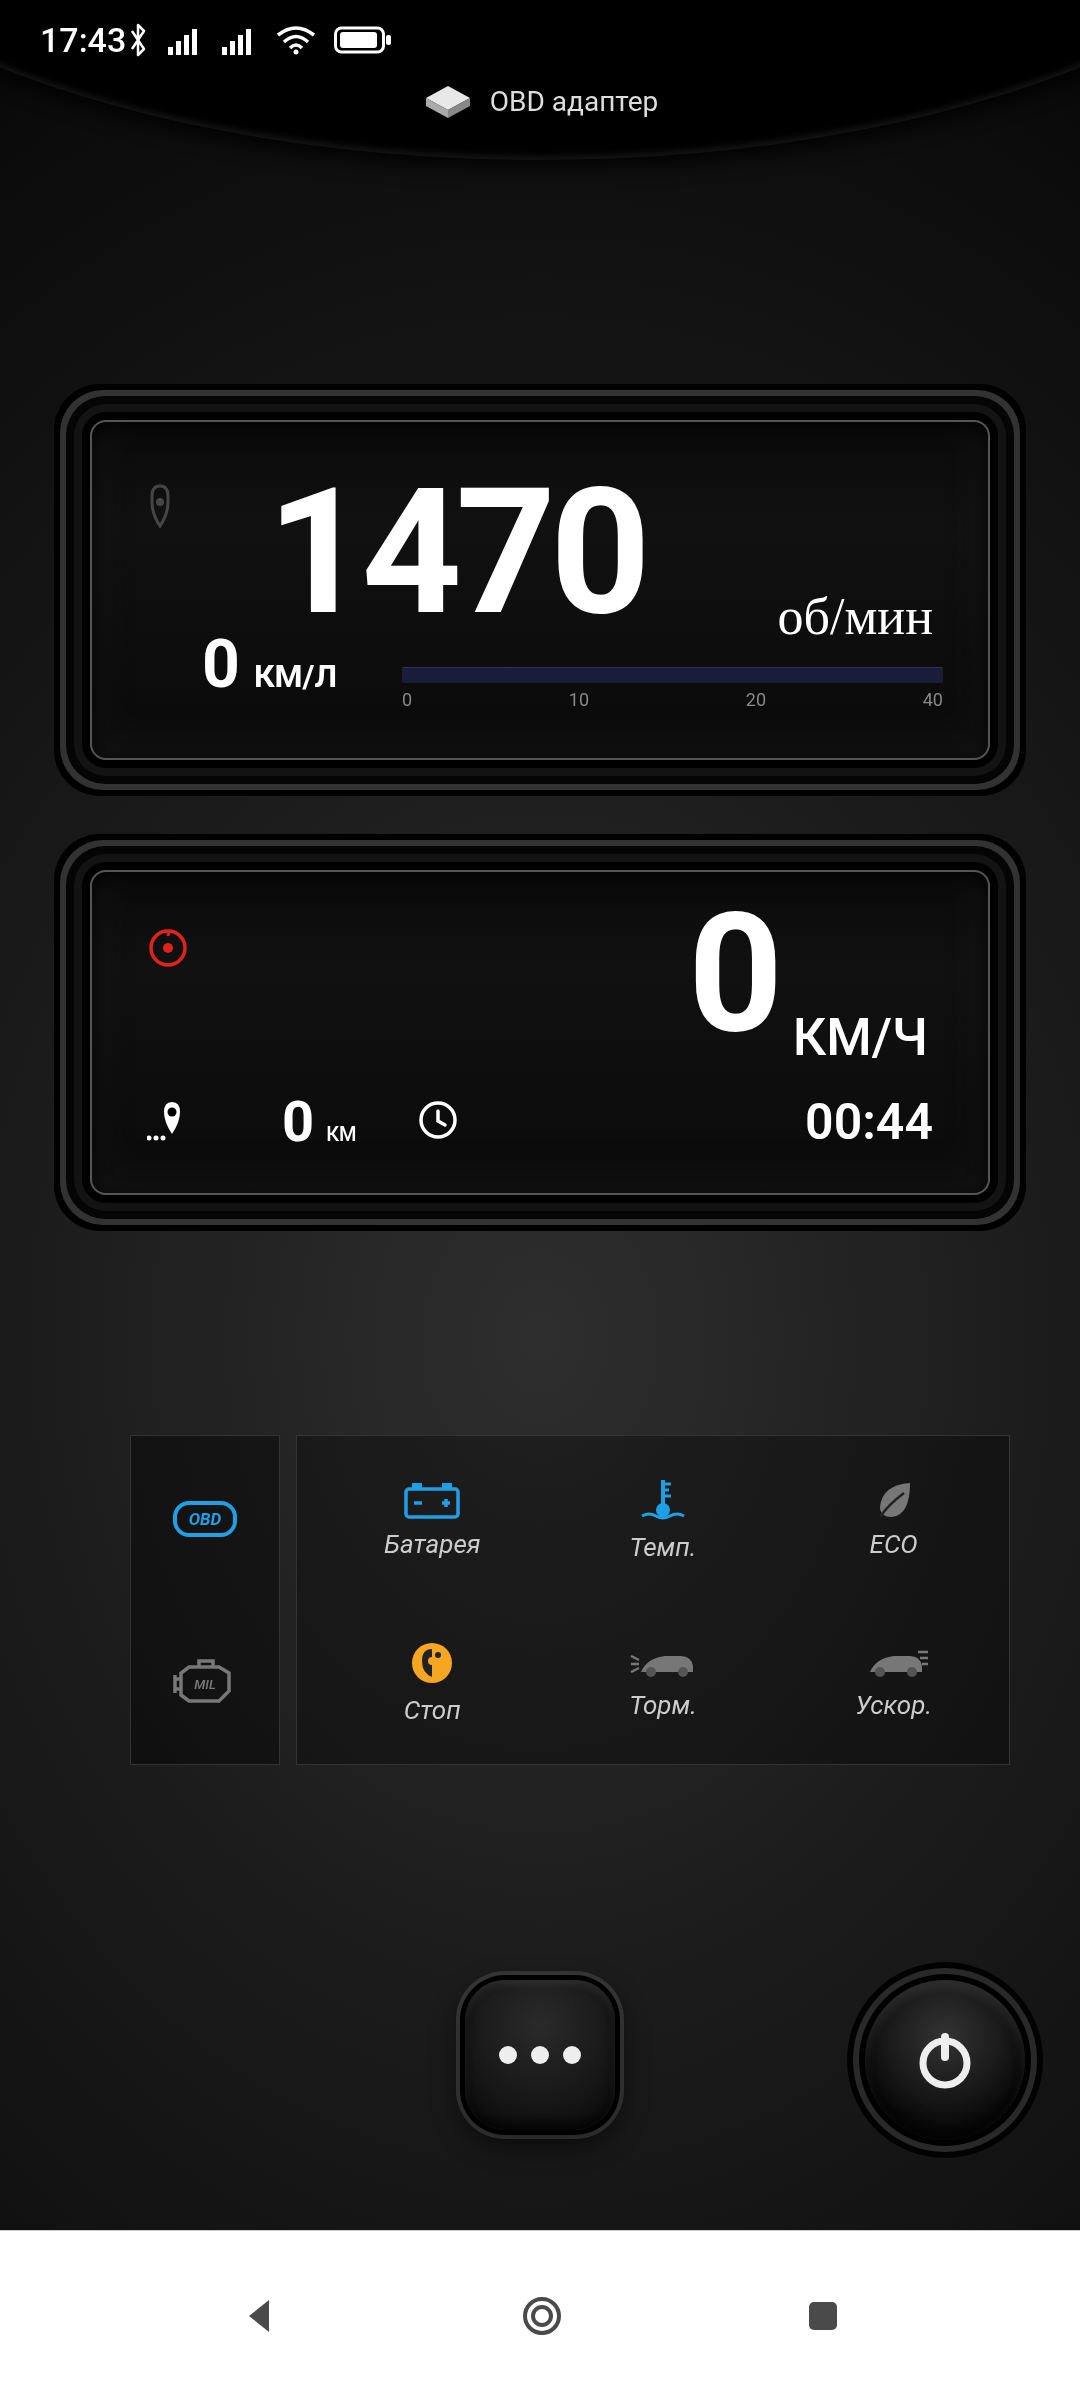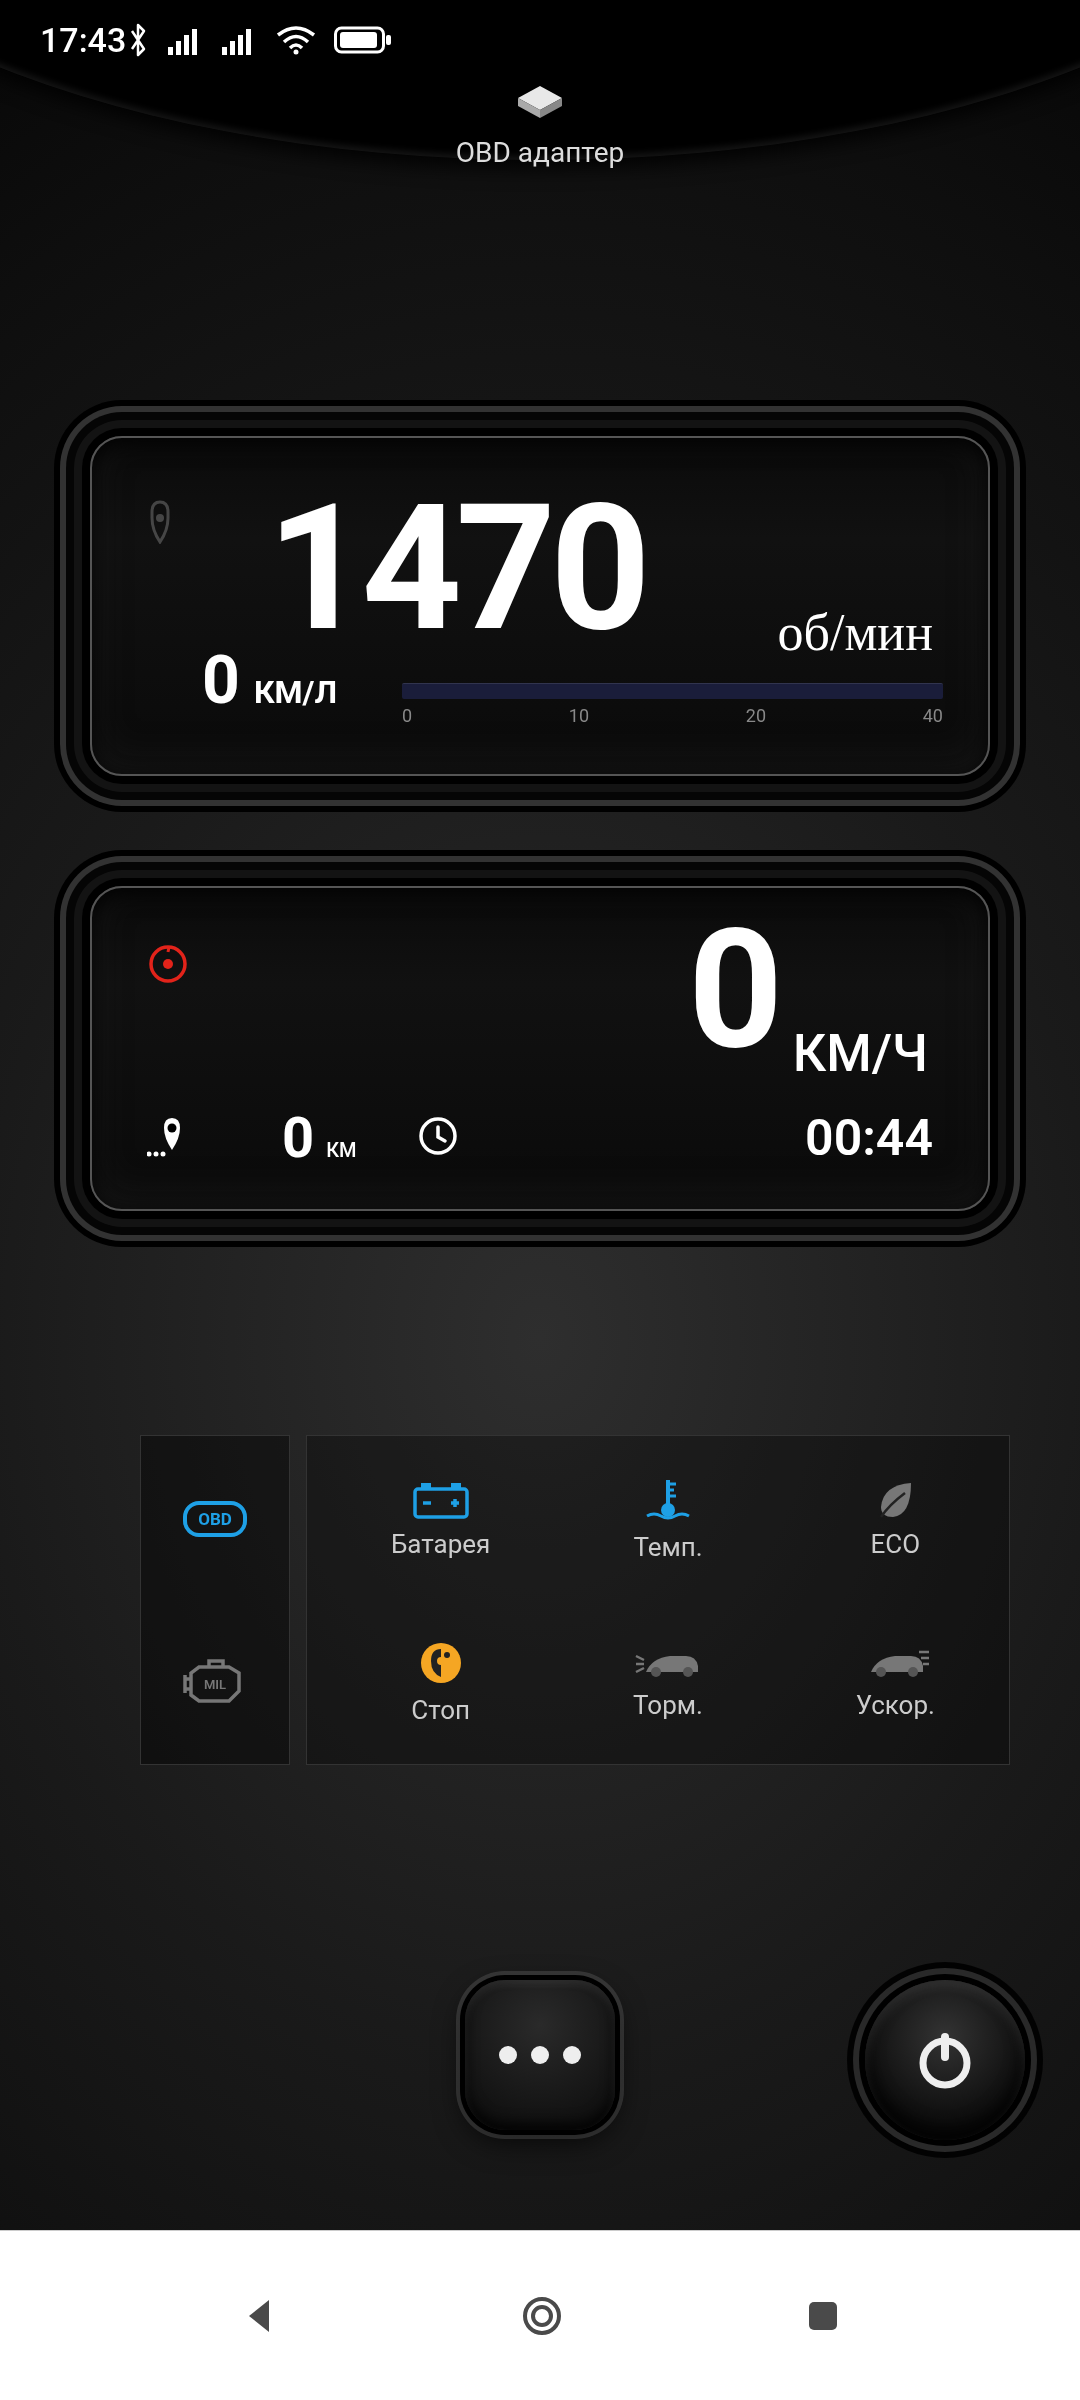--- a/index.html
+++ b/index.html
@@ -39,39 +39,37 @@
     position: absolute;
     left: -20%; right: -20%; top: -600px; height: 760px;
     border-radius: 50%;
     background: #000;
     box-shadow: 0 8px 20px rgba(0,0,0,.9), inset 0 -4px 6px rgba(255,255,255,.08);
   }
   .header-label {
     position: absolute; top: 82px; left: 0; right: 0;
     display: flex; align-items: center; justify-content: center; gap: 16px;
     z-index: 5;
-    flex-direction: column;
   }
   .header-label span { font-size: 28px; color: #ddd; }
 
   
   .card {
     position: absolute; left: 90px; right: 90px;
     background: linear-gradient(180deg, #0a0a0a 0%, #111 30%, #0a0a0a 100%);
-    border-radius: 32px;
+    border-radius: 16px;
     box-shadow:
       0 0 0 8px rgba(0,0,0,1),
       0 0 0 16px rgba(255,255,255,.06),
       0 0 0 24px rgba(0,0,0,.9),
       0 0 0 30px rgba(200,200,200,.25),
       0 0 0 36px rgba(0,0,0,1),
       inset 0 6px 20px rgba(0,0,0,.9),
       inset 0 -10px 40px rgba(60,60,60,.25);
     border: 2px solid #555;
-    margin-top: 16px;
   }
   .card-inner { position: absolute; inset: 0; padding: 30px 40px; }
 
   #card1 { top: 420px; height: 340px; }
   #card2 { top: 870px; height: 325px; }
 
   .rpm-val {
     position: absolute; top: 28px; left: 175px;
     font-size: 175px; font-weight: 700; letter-spacing: -6px;
   }
@@ -112,22 +110,22 @@
     display: flex; align-items: center;
   }
   .trip-seg { display: flex; align-items: baseline; gap: 12px; }
   .trip-val { font-size: 56px; font-weight: 700; }
   .trip-unit { font-size: 20px; font-weight: 500; text-align: center; }
   .clock-icon { margin-left: 60px; margin-right: 30px; }
   .time-val { font-size: 50px; font-weight: 600; margin-left: auto; }
 
   
   .grid {
-    position: absolute; top: 1435px; left: 140px; right: 70px; height: 330px;
-    display: flex; gap: 16px;
+    position: absolute; top: 1435px; left: 130px; right: 70px; height: 330px;
+    display: flex; gap: 16px; font-style: italic;
   }
   .grid-side {
     width: 150px; display: flex; flex-direction: column;
     border: 1px solid #333; background: rgba(0,0,0,.4);
   }
   .grid-main {
     flex: 1; display: grid; grid-template-columns: repeat(3,1fr); grid-template-rows: repeat(2,1fr);
     border: 1px solid #333; background: rgba(0,0,0,.3); padding-left: 20px;
   }
   .gcell {

